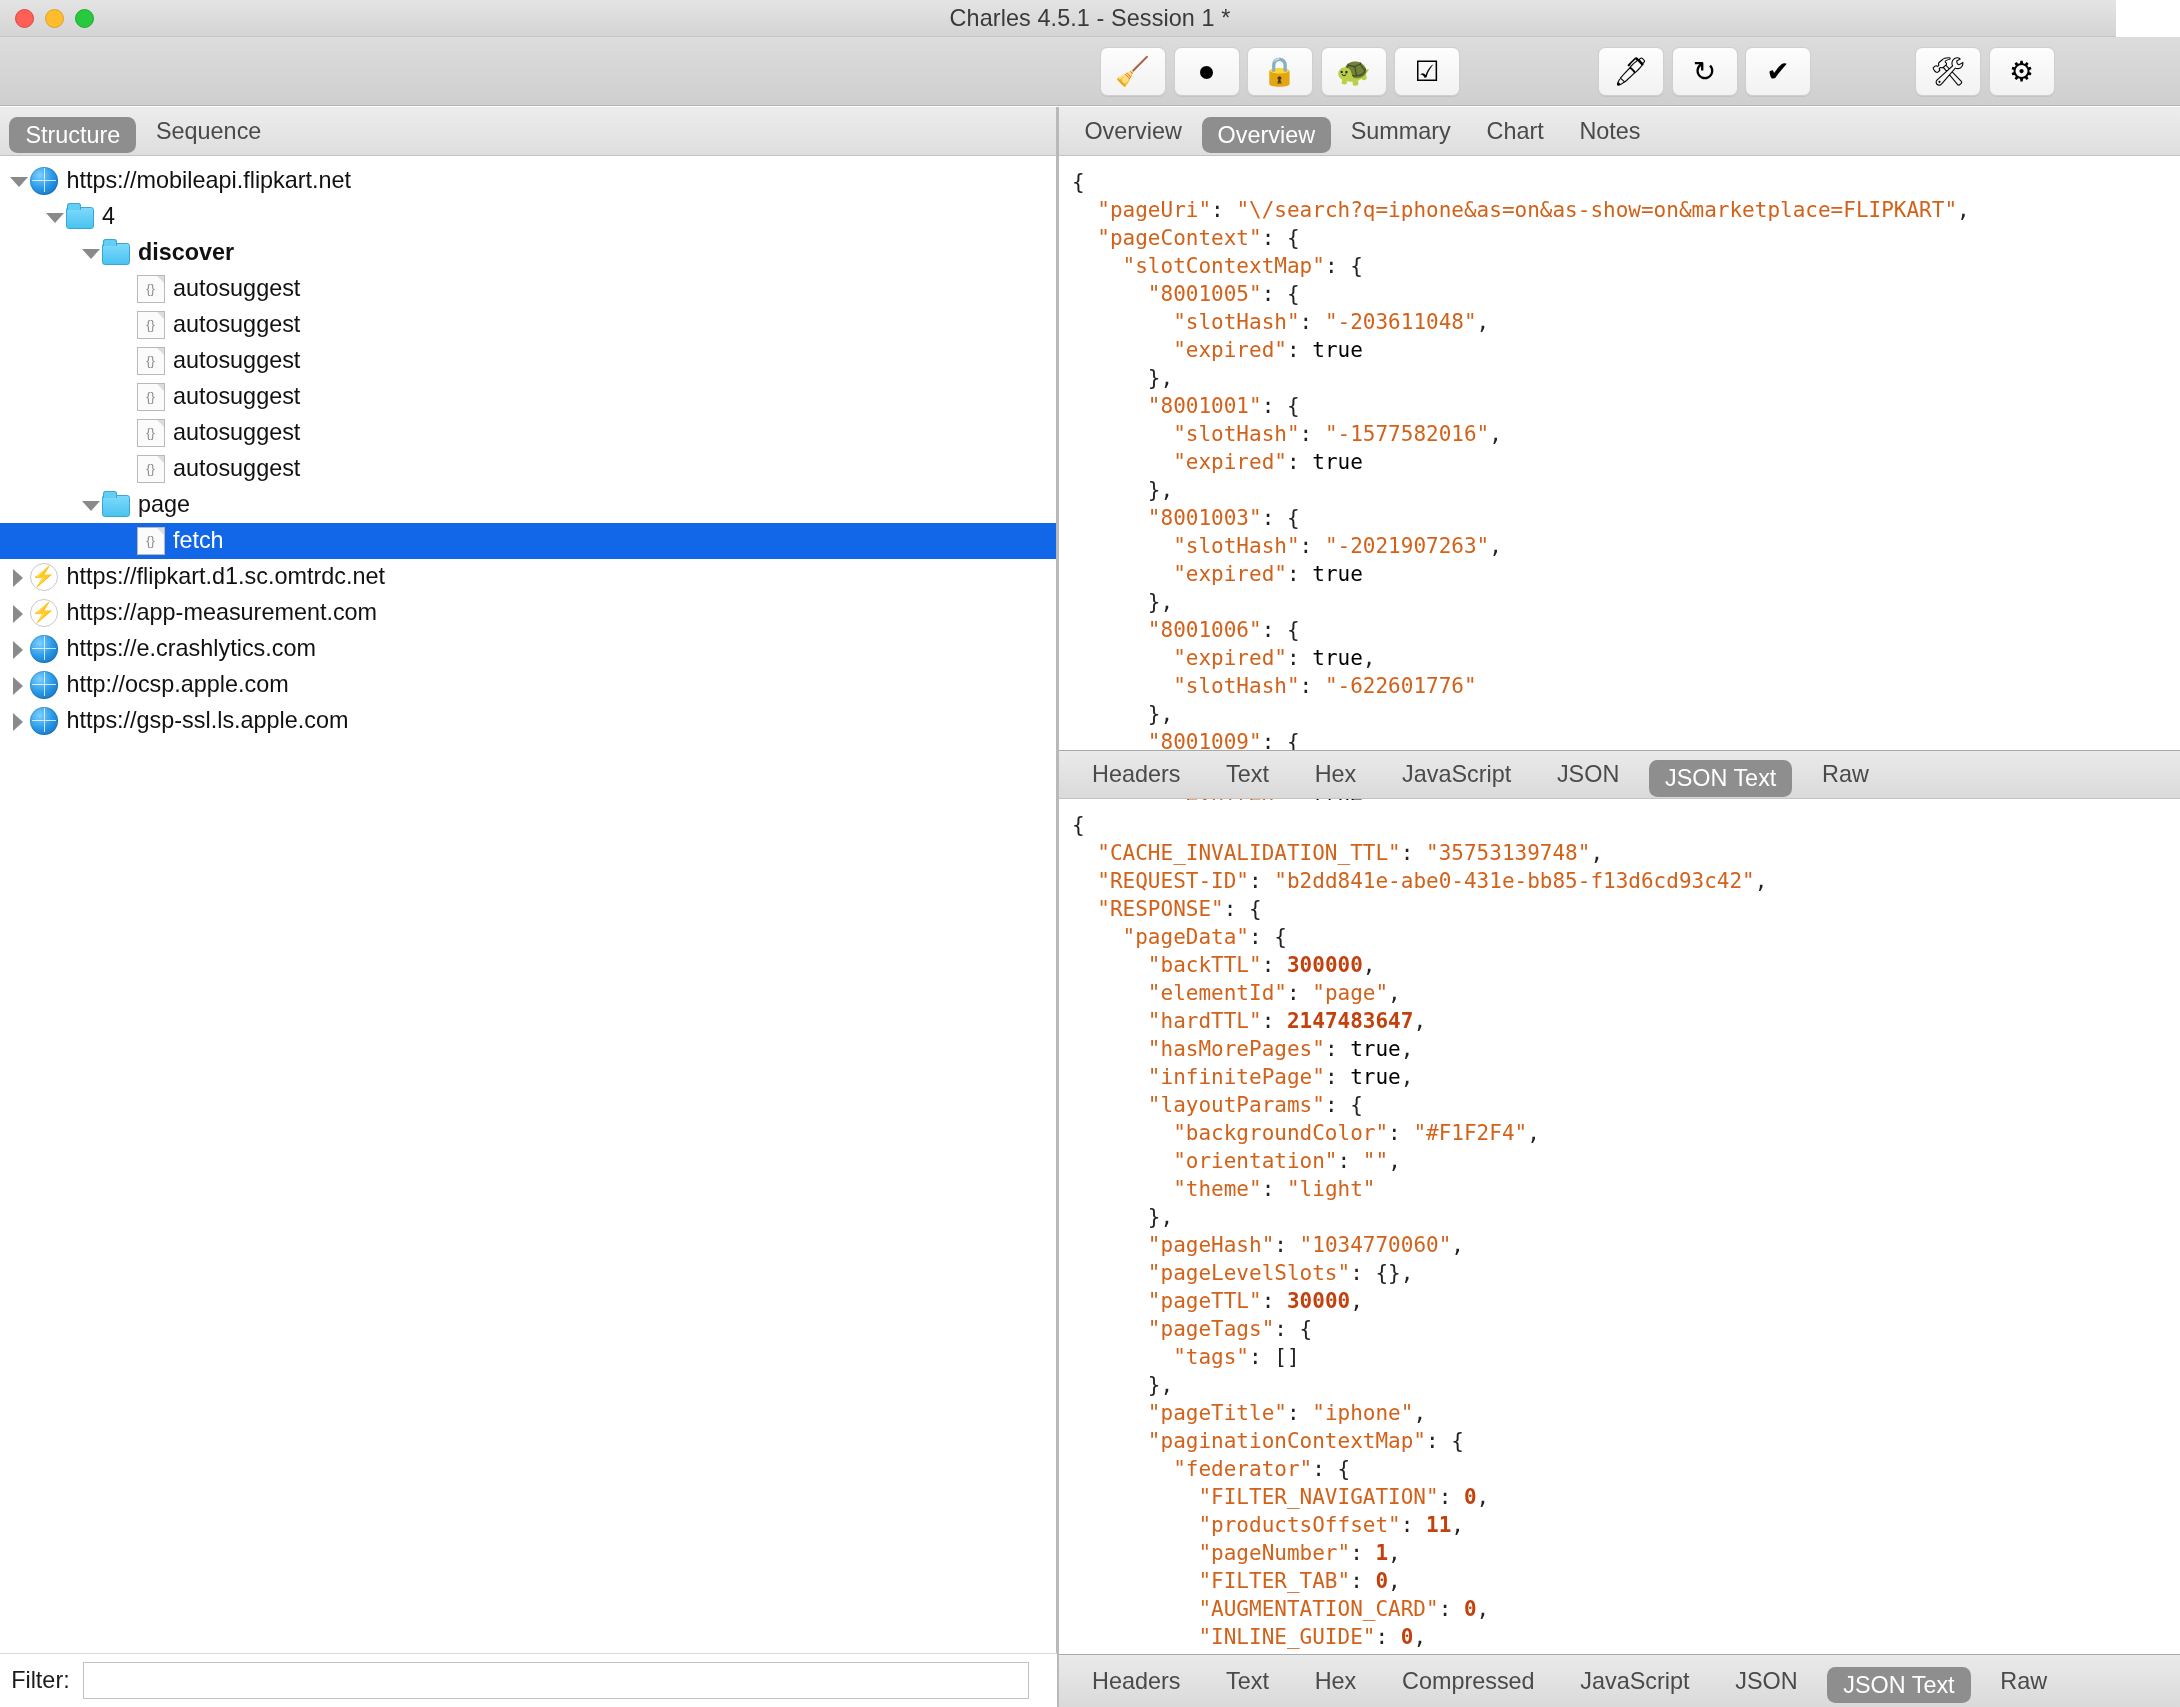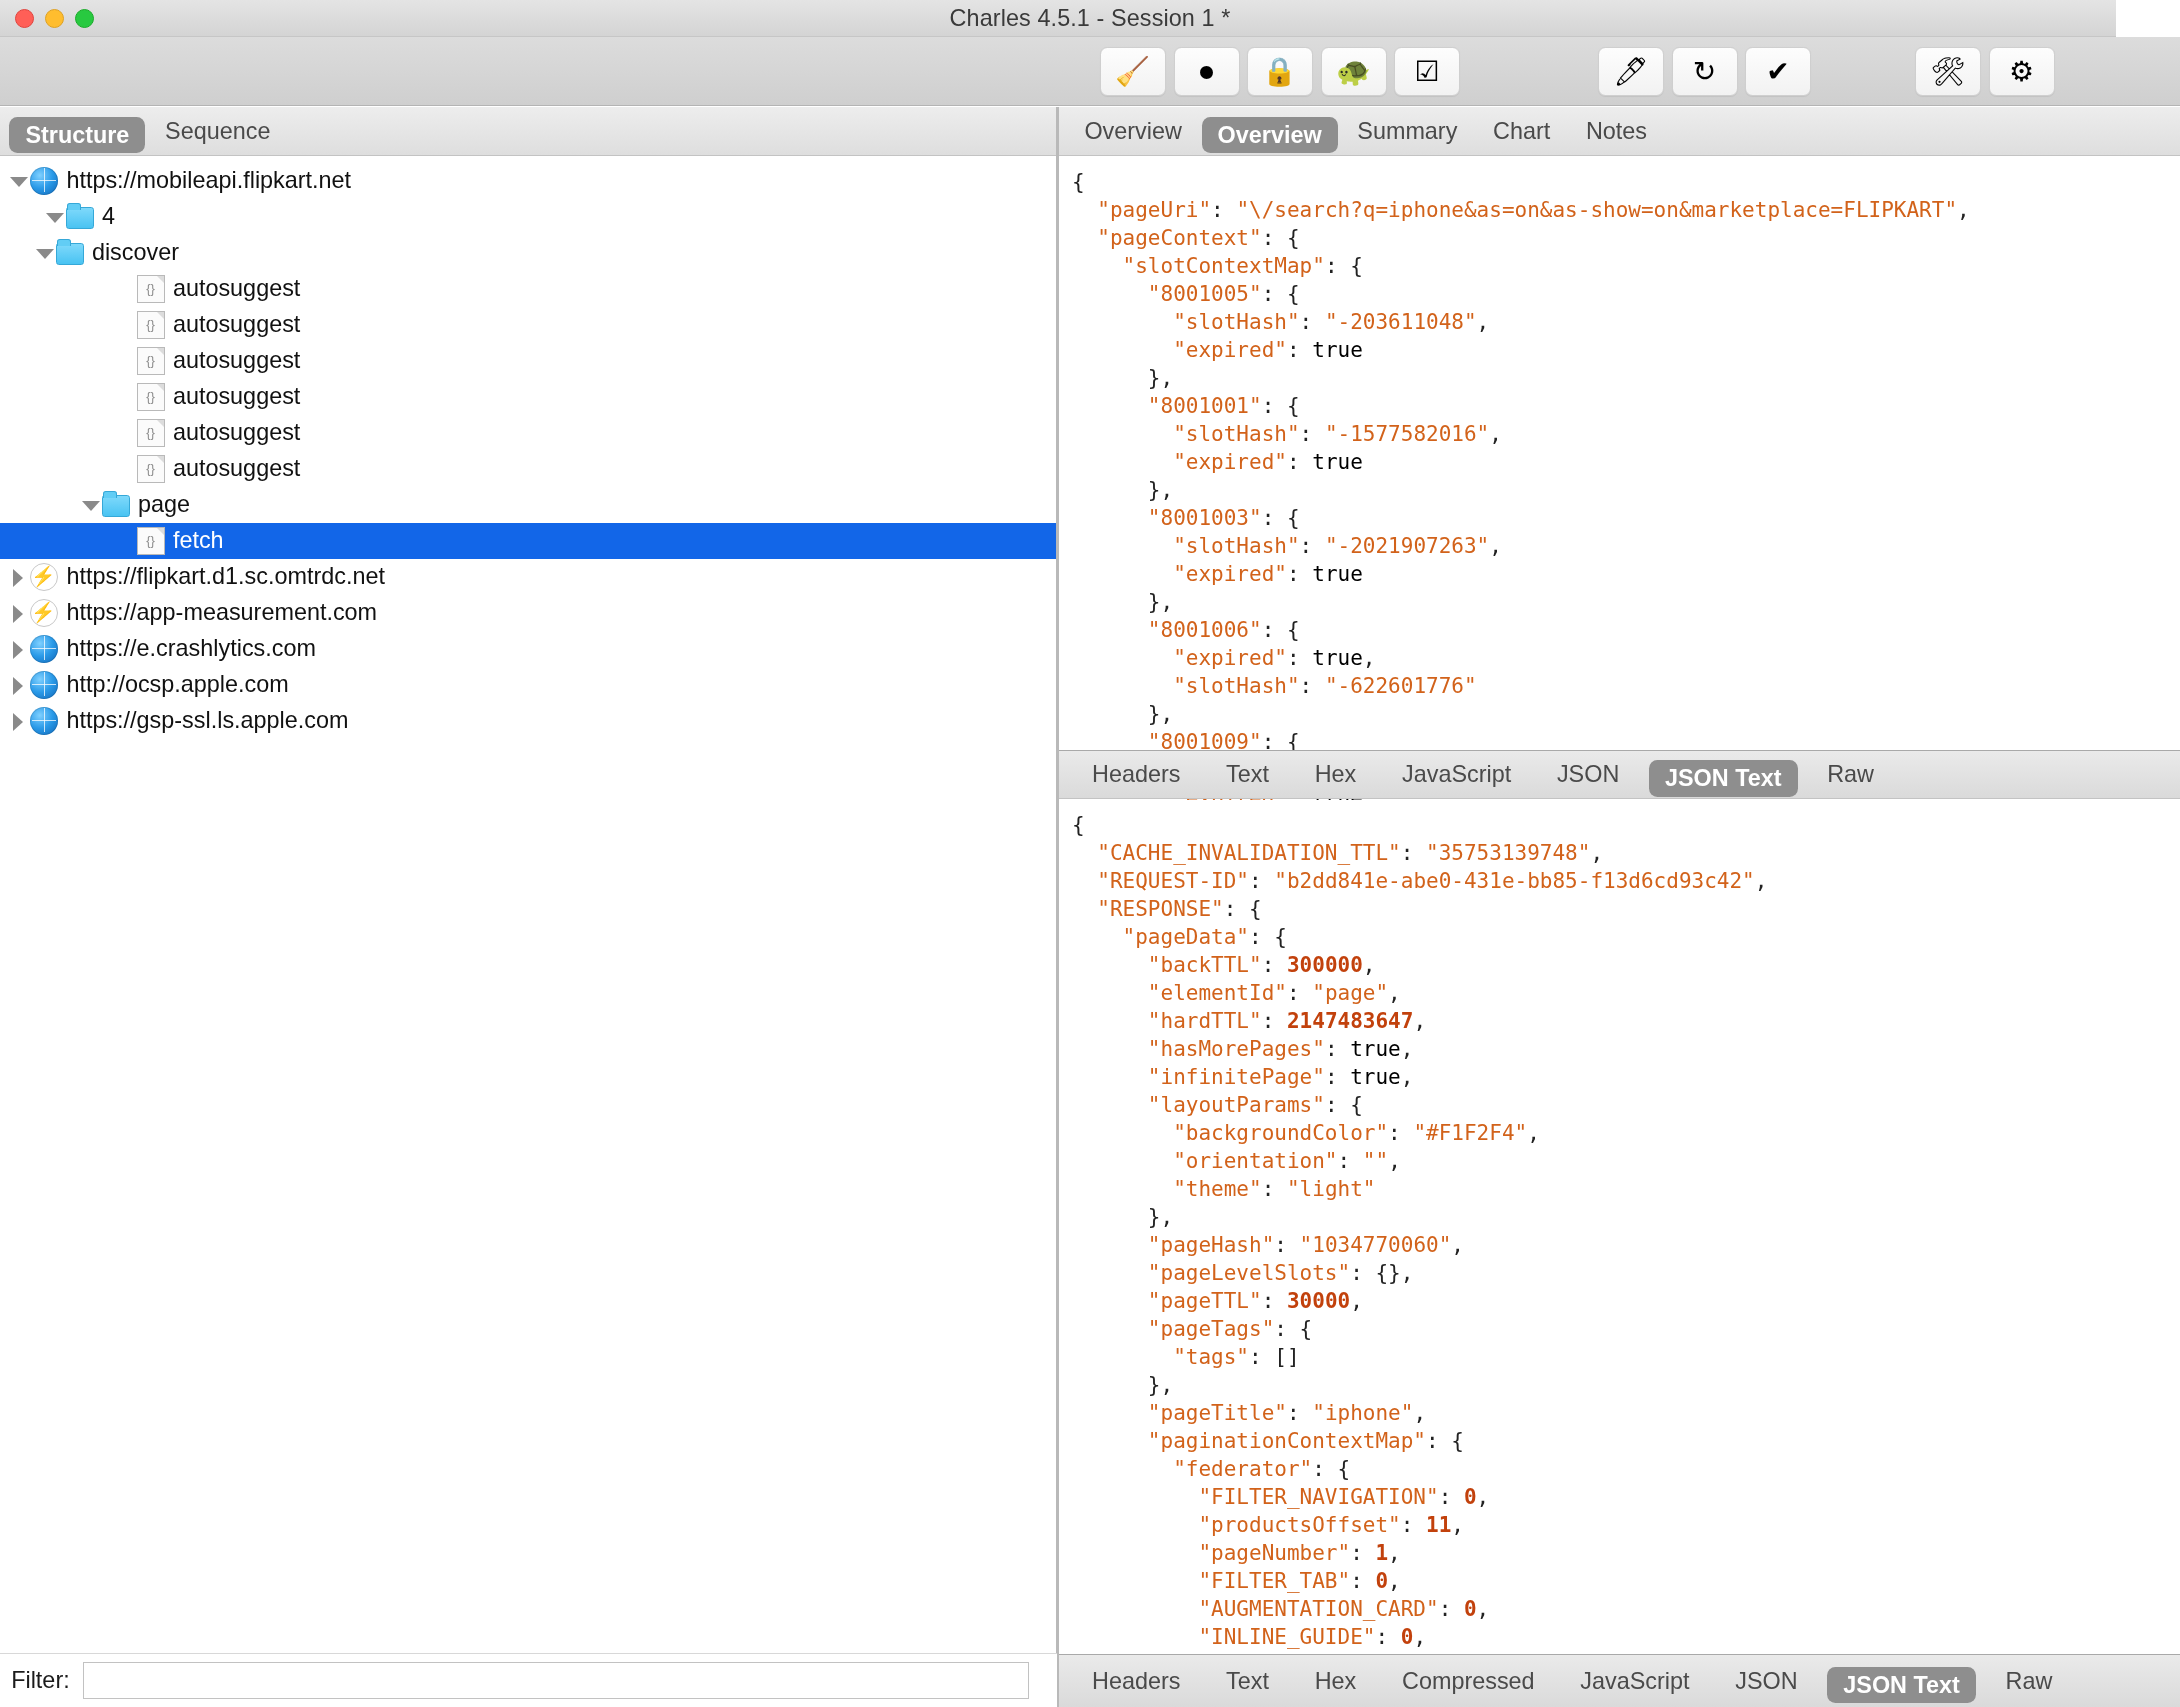--- a/index.html
+++ b/index.html
@@ -95,21 +95,21 @@
     color: #4a4a4a;
     padding: 4.7px 16px;
     border-radius: 8.4px;
     margin-right: 3.7px;
     white-space: nowrap;
     cursor: default;
   }
   .tab.selected {
     background: #8e8e8e;
     color: #ffffff;
-    font-weight: bold;
+    font-weight: normal;
     margin-top: 8px;
   }
   .tabbar.sub {
     background: linear-gradient(to bottom, #eaeaea 0%, #dadada 100%);
     border-top: 0.9px solid #a9a9a9;
     padding-left: 17px;
     gap: 10px;
   }
 
   
@@ -367,21 +367,21 @@
       <div class="tree-row" style="padding-left: 7.5px;">
         <span class="twisty down"></span>
         <span class="node-icon ic-globe"></span>
         <span>https://mobileapi.flipkart.net</span>
       </div>
       <div class="tree-row" style="padding-left: 43px;">
         <span class="twisty down"></span>
         <span class="node-icon ic-folder"></span>
         <span>4</span>
       </div>
-      <div class="tree-row" style="padding-left: 33px;">
+      <div class="tree-row" style="padding-left: 79px; font-weight: bold;">
         <span class="twisty down"></span>
         <span class="node-icon ic-folder"></span>
         <span>discover</span>
       </div>
       <div class="tree-row" style="padding-left: 114px;">
         <span class="twisty"></span>
         <span class="node-icon ic-json">{}</span>
         <span>autosuggest</span>
       </div>
       <div class="tree-row" style="padding-left: 114px;">

